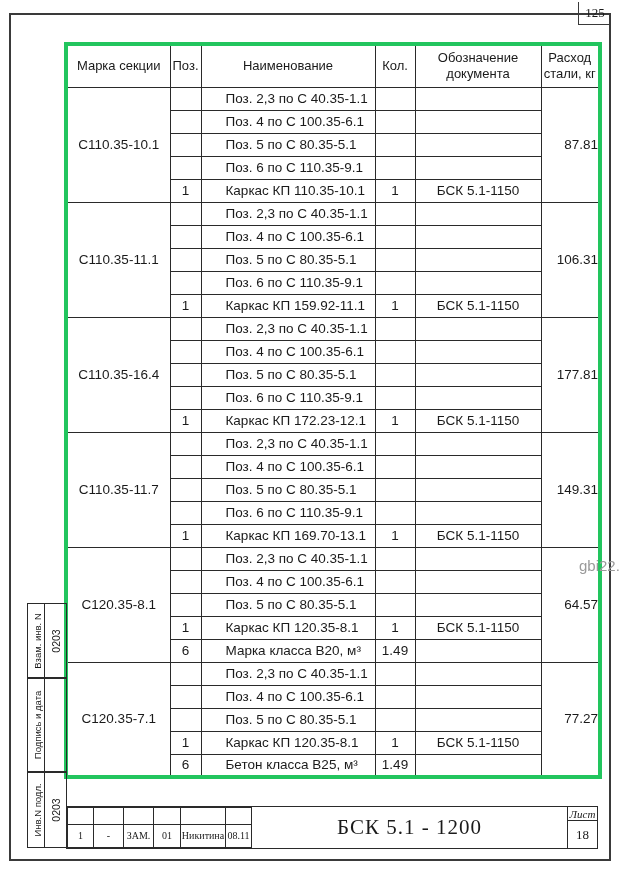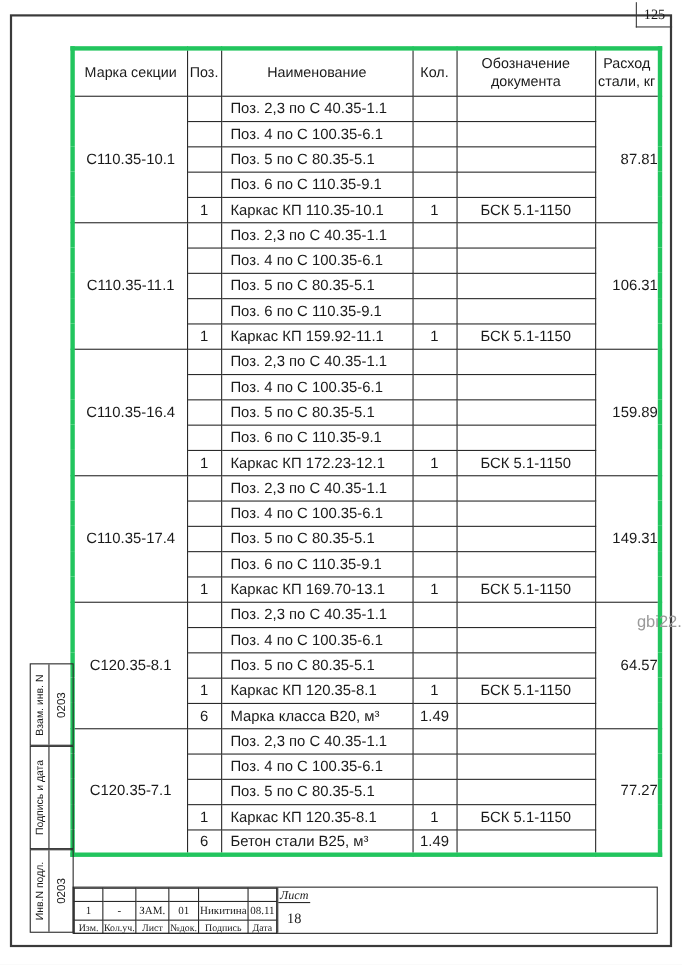--- a/index.html
+++ b/index.html
@@ -33,21 +33,21 @@
     overflow: hidden;
     white-space: nowrap;
   }
   .spec-table thead th {
     height: 43px; font-size: 13px; text-align: center;
     white-space: normal; line-height: 1.25; padding: 0 2px;
   }
   .spec-table tbody tr { height: 23px; }
   .c-mark  { width: 104px; text-align: center; }
   .c-pos   { width: 30px;  text-align: center; }
-  .c-name  { width: 174px; text-align: left; padding: 0 0 0 8px; }
+  .c-name  { width: 174px; text-align: left; padding: 0 0 0 24px; }
   .c-qty   { width: 40px;  text-align: center; }
   .c-doc   { width: 126px; text-align: center; }
   .c-steel { width: 59px;  text-align: right; }
   
   .side-box {
     position: absolute; left: 27px; width: 40px;
     border: 1px solid #2a2a2a;
   }
   .side-box .divider {
     position: absolute; left: 16px; top: 0; bottom: 0;
@@ -186,21 +186,21 @@
           <td class="c-name">Каркас КП 159.92-11.1</td>
           <td class="c-qty">1</td>
           <td class="c-doc">БСК 5.1-1150</td>
         </tr>
         <tr>
           <td class="c-mark" rowspan="5">С110.35-16.4</td>
           <td class="c-pos"></td>
           <td class="c-name">Поз. 2,3 по С 40.35-1.1</td>
           <td class="c-qty"></td>
           <td class="c-doc"></td>
-          <td class="c-steel" rowspan="5">159.89</td>
+          <td class="c-steel" rowspan="5">177.81</td>
         </tr>
         <tr>
           <td class="c-pos"></td>
           <td class="c-name">Поз. 4 по С 100.35-6.1</td>
           <td class="c-qty"></td>
           <td class="c-doc"></td>
         </tr>
         <tr>
           <td class="c-pos"></td>
           <td class="c-name">Поз. 5 по С 80.35-5.1</td>
@@ -213,21 +213,21 @@
           <td class="c-qty"></td>
           <td class="c-doc"></td>
         </tr>
         <tr>
           <td class="c-pos">1</td>
           <td class="c-name">Каркас КП 172.23-12.1</td>
           <td class="c-qty">1</td>
           <td class="c-doc">БСК 5.1-1150</td>
         </tr>
         <tr>
-          <td class="c-mark" rowspan="5">С110.35-17.4</td>
+          <td class="c-mark" rowspan="5">С110.35-11.7</td>
           <td class="c-pos"></td>
           <td class="c-name">Поз. 2,3 по С 40.35-1.1</td>
           <td class="c-qty"></td>
           <td class="c-doc"></td>
           <td class="c-steel" rowspan="5">149.31</td>
         </tr>
         <tr>
           <td class="c-pos"></td>
           <td class="c-name">Поз. 4 по С 100.35-6.1</td>
           <td class="c-qty"></td>
@@ -304,21 +304,21 @@
           <td class="c-doc"></td>
         </tr>
         <tr>
           <td class="c-pos">1</td>
           <td class="c-name">Каркас КП 120.35-8.1</td>
           <td class="c-qty">1</td>
           <td class="c-doc">БСК 5.1-1150</td>
         </tr>
         <tr>
           <td class="c-pos">6</td>
-          <td class="c-name">Бетон стали В25, м³</td>
+          <td class="c-name">Бетон класса В25, м³</td>
           <td class="c-qty">1.49</td>
           <td class="c-doc"></td>
         </tr>
       </tbody>
   </table>
 
   <div class="side-box" style="top:603px;height:75px;">
     <div class="divider"></div>
     <span class="vtext lbl">Взам. инв. N</span>
     <span class="vtext val">0203</span>
@@ -354,30 +354,23 @@
             <td class=""></td>
           </tr>
           <tr class="r1">
             <td class="">1</td>
             <td class="">-</td>
             <td class="">ЗАМ.</td>
             <td class="">01</td>
             <td class="">Никитина</td>
             <td class="">08.11</td>
           </tr>
-          <tr class="r2">
-            <td class="">Изм.</td>
-            <td class="">Кол.уч.</td>
-            <td class="">Лист</td>
-            <td class="">№док.</td>
-            <td class="">Подпись</td>
-            <td class="">Дата</td>
-          </tr>
         </tbody>
     </table>
+    <div class="tb-center">БСК 5.1 - 1200</div>
     <div class="tb-right">
       <div class="sheet-label">Лист</div>
       <div class="sheet-num">18</div>
     </div>
   </div>
 
   <div class="watermark">gbi22.ru</div>
 
 </div>
 

